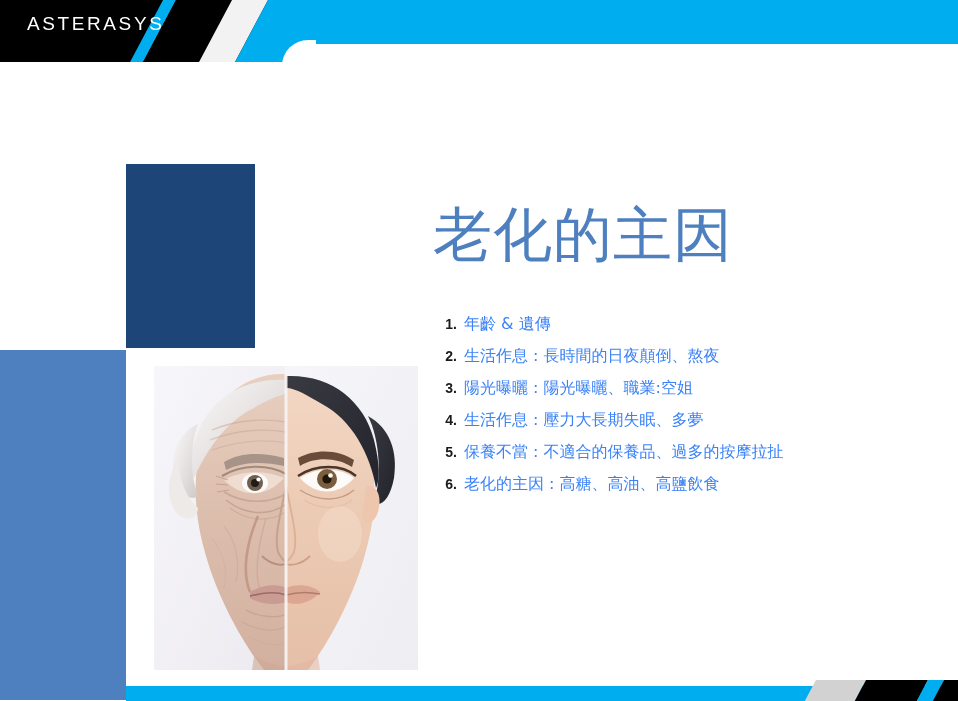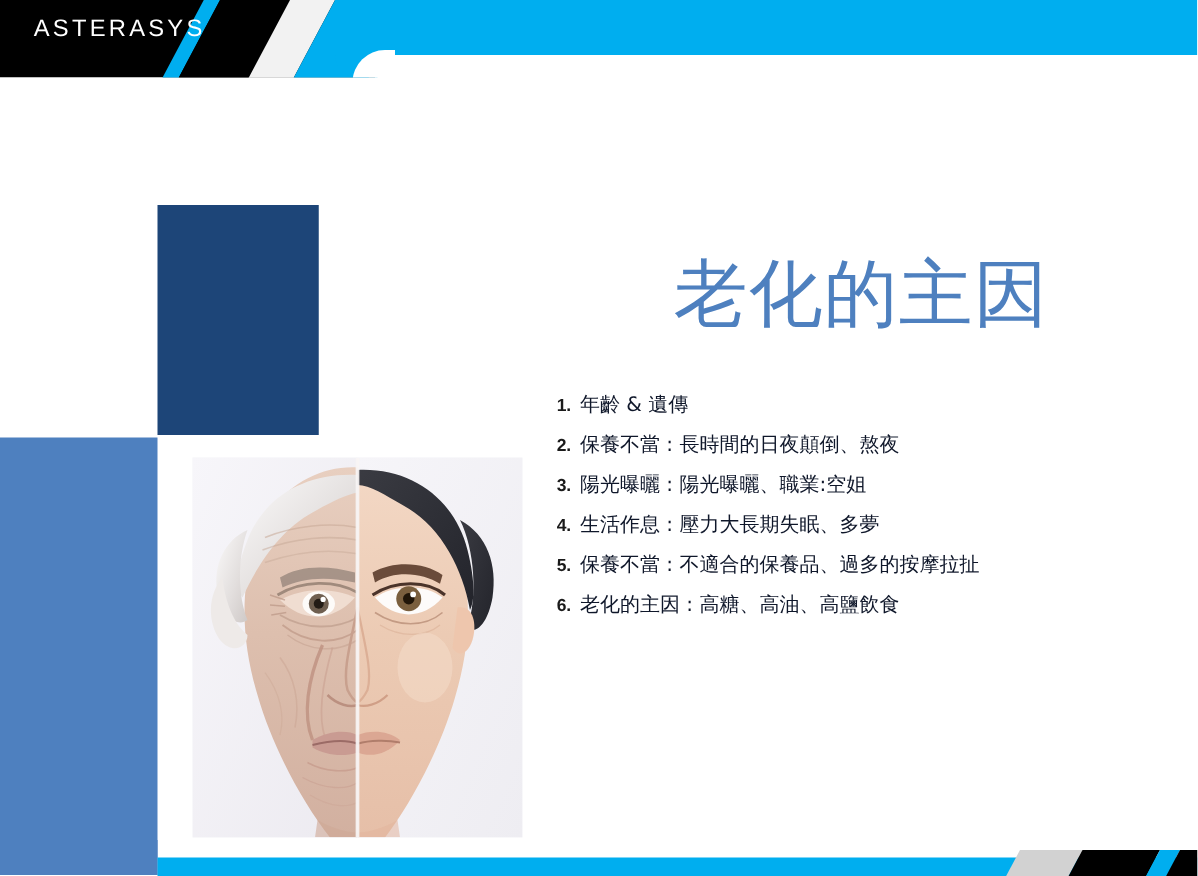--- a/index.html
+++ b/index.html
@@ -107,21 +107,20 @@
     overflow: hidden;
     background: #f4f4f7;
   }
   .photo svg { display: block; }
 
   
   .title {
     position: absolute;
     left: 433px; top: 203px;
     width: 406px;
-    text-align: right;
     color: #4E80BF;
     font-size: 59px;
     font-weight: 400;
     letter-spacing: 1px;
     line-height: 1.1;
     white-space: nowrap;
   }
 
   
   .list {
@@ -139,21 +138,21 @@
     width: 20px;
     flex: 0 0 20px;
     color: #1A1A1A;
     font-size: 14px;
     font-weight: bold;
     text-align: right;
     margin-right: 7px;
     font-family: "Liberation Sans", "DejaVu Sans", sans-serif;
   }
   .list-text {
-    color: #0f172a;
+    color: #3b82f6;
     font-size: 16px;
     font-weight: 400;
     line-height: 1.25;
     font-family: "DejaVu Sans", "Liberation Sans", sans-serif;
   }
 
   
   .footer {
     position: absolute;
     left: 0; top: 672px;
@@ -325,21 +324,21 @@
 
   <div class="title">老化的主因</div>
 
   <div class="list">
     <div class="list-item">
       <span class="list-num">1.</span>
       <span class="list-text">年齡 &amp; 遺傳</span>
     </div>
     <div class="list-item">
       <span class="list-num">2.</span>
-      <span class="list-text">保養不當 : 長時間的日夜顛倒、熬夜</span>
+      <span class="list-text">生活作息 : 長時間的日夜顛倒、熬夜</span>
     </div>
     <div class="list-item">
       <span class="list-num">3.</span>
       <span class="list-text">陽光曝曬 : 陽光曝曬、職業:空姐</span>
     </div>
     <div class="list-item">
       <span class="list-num">4.</span>
       <span class="list-text">生活作息 : 壓力大長期失眠、多夢</span>
     </div>
     <div class="list-item">

